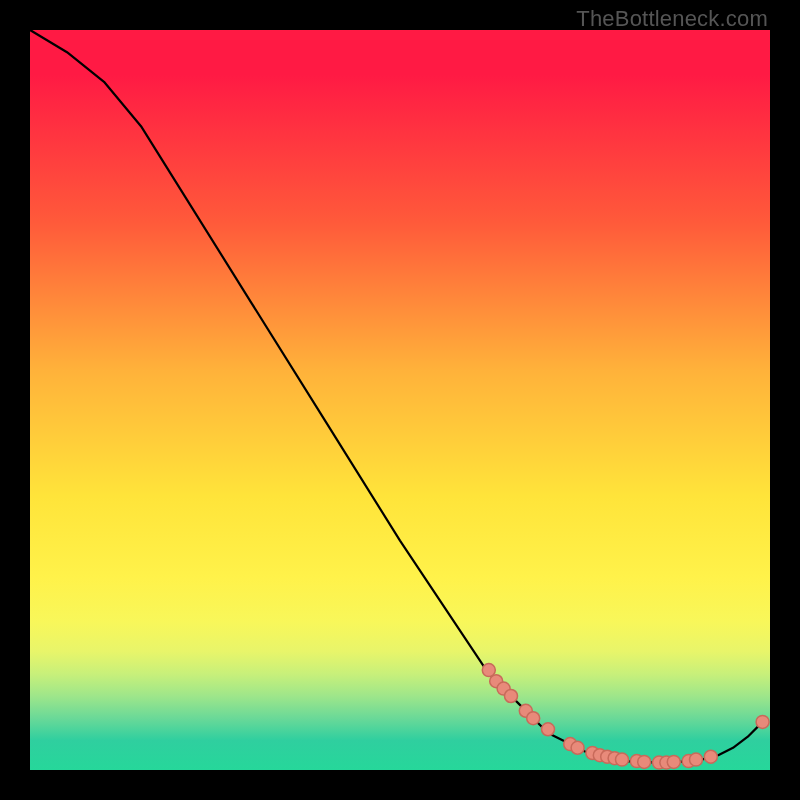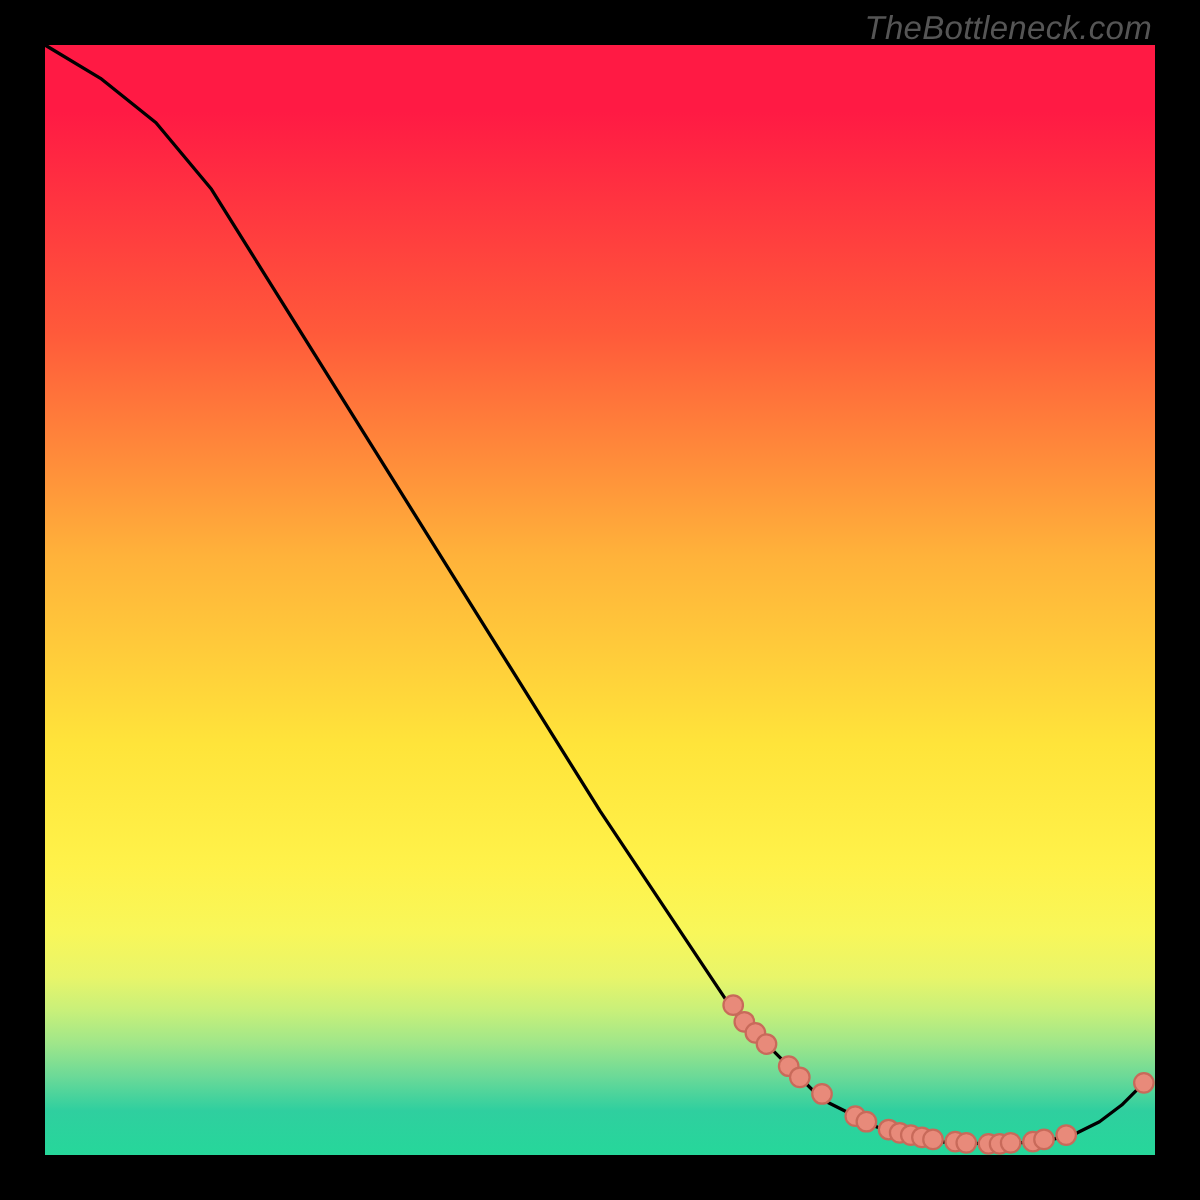--- a/index.html
+++ b/index.html
@@ -9,21 +9,20 @@
     height: 800px;
     background: #000;
     font-family: Arial, Helvetica, sans-serif;
     overflow: hidden;
   }
   .frame {
     position: relative;
     width: 800px;
     height: 800px;
     background: #000;
-    font-style: italic;
   }
   .plot {
     position: absolute;
     left: 30px;
     top: 30px;
     width: 740px;
     height: 740px;
     background: linear-gradient(to bottom,
       #ff1a44 0%,
       #ff1a44 6%,

